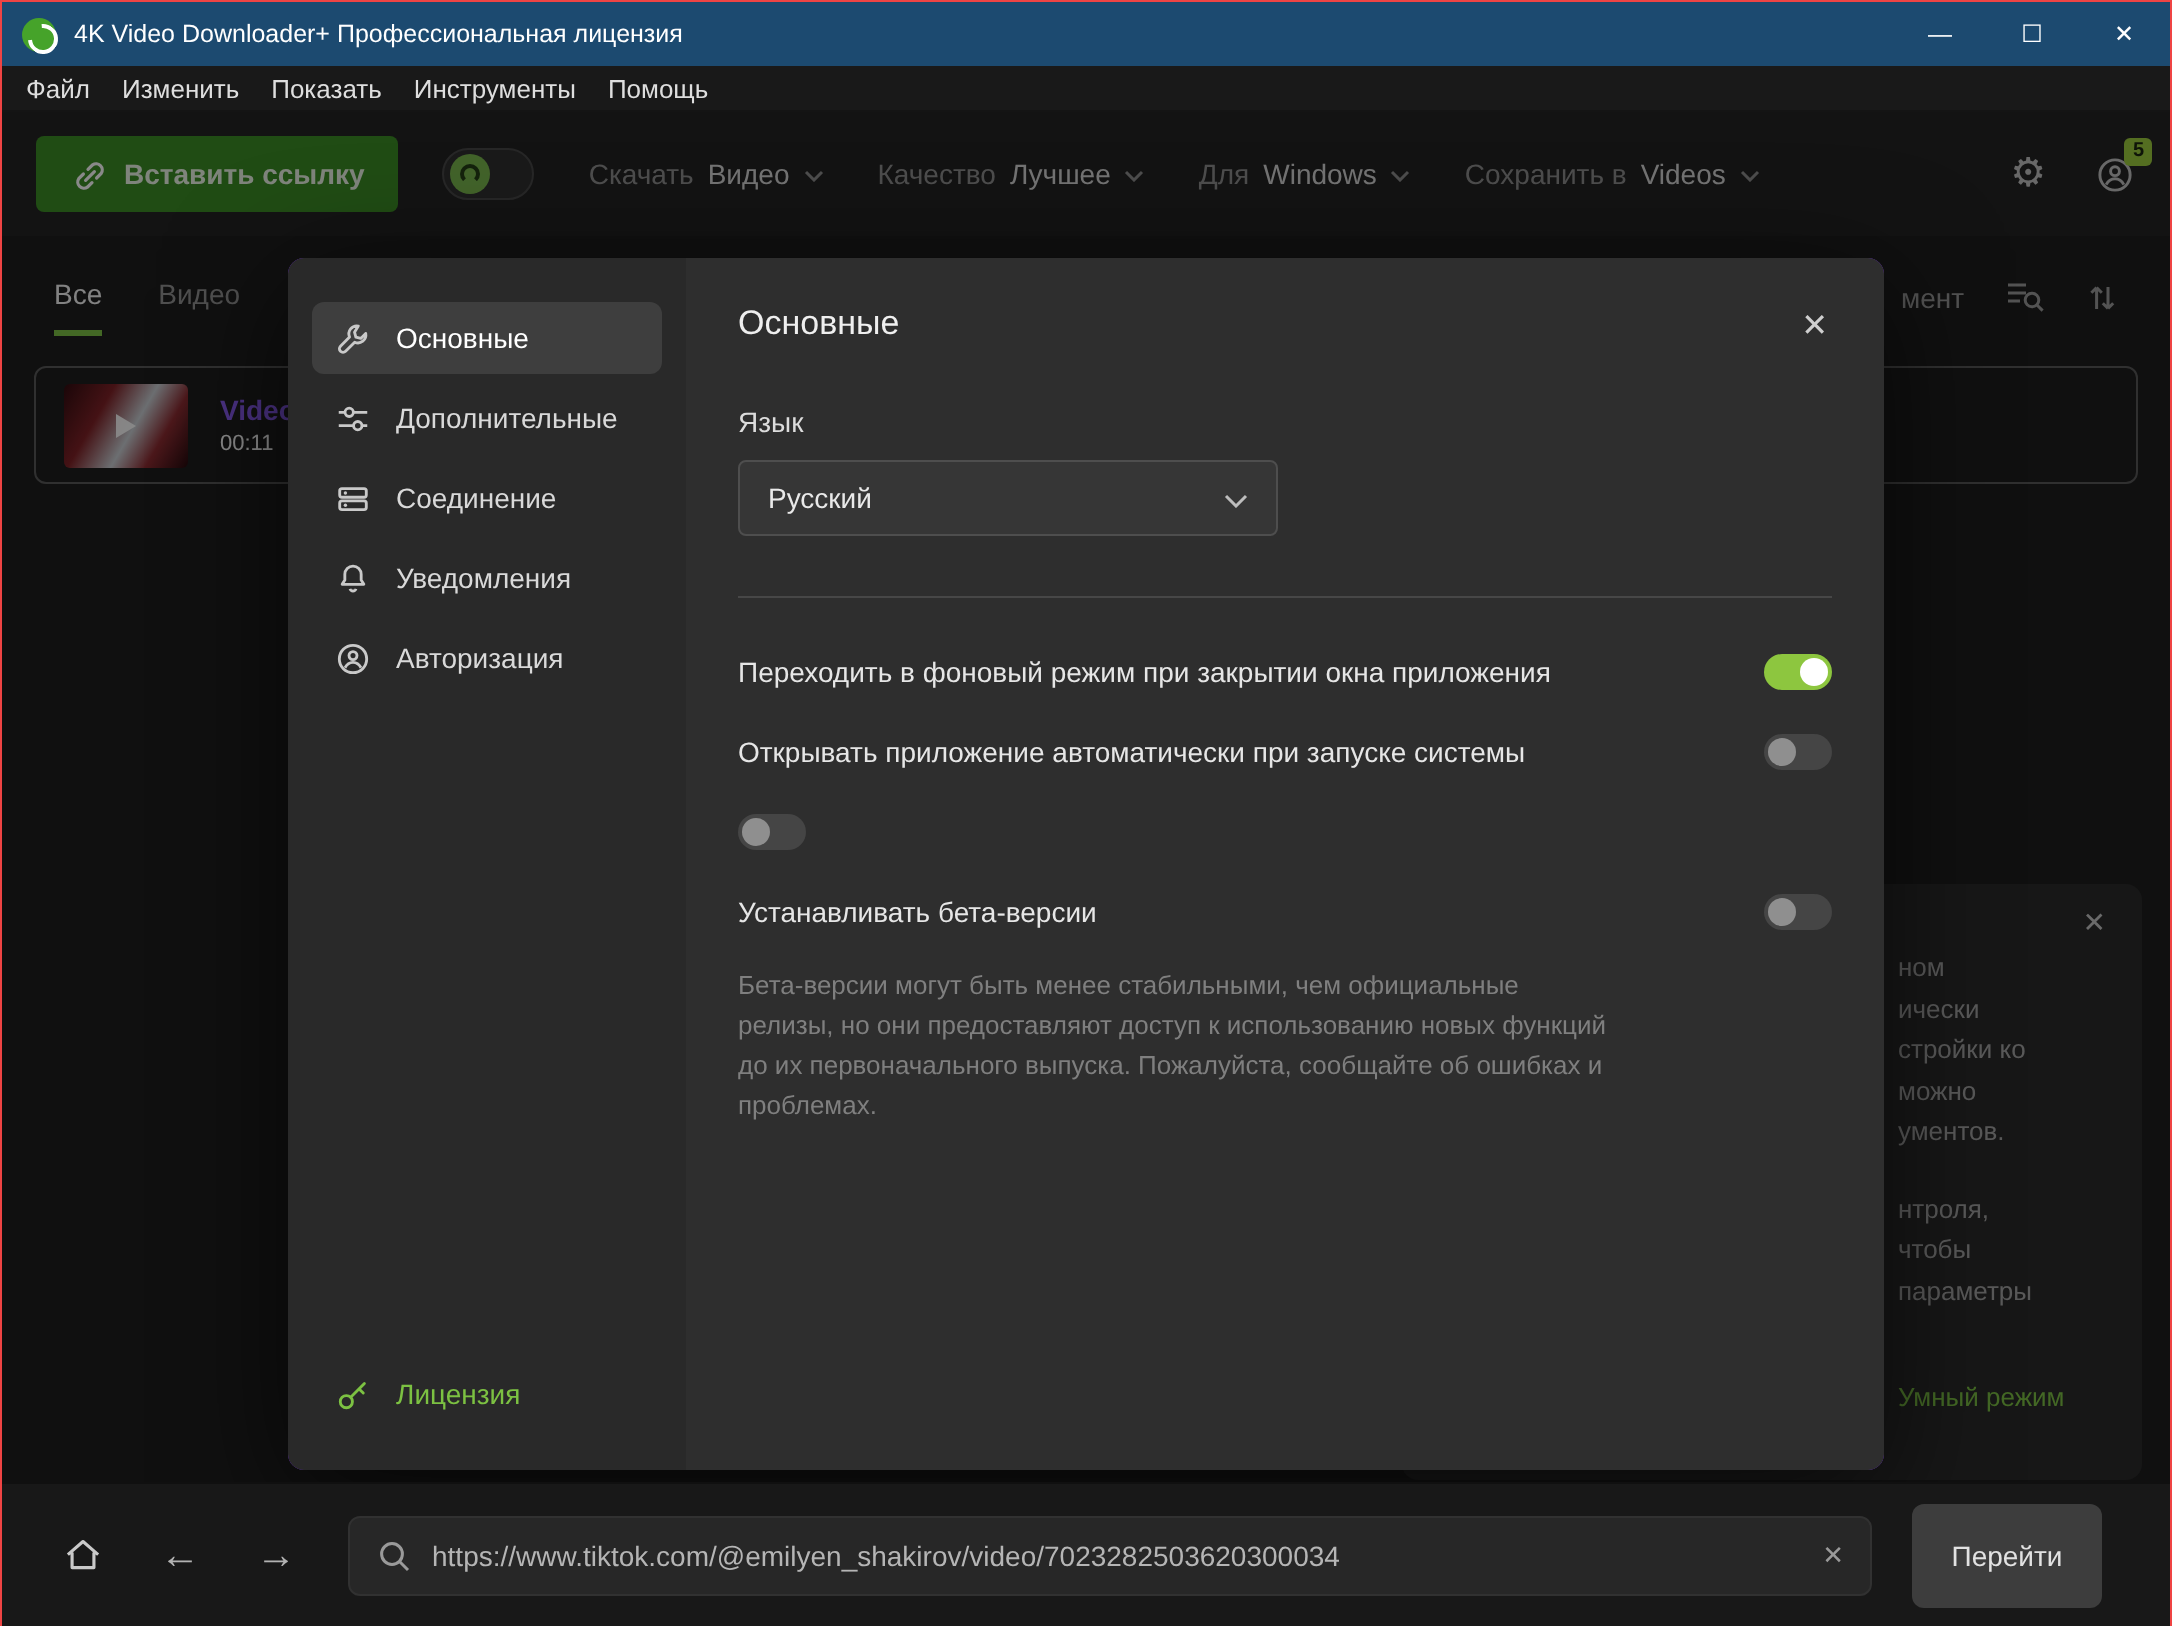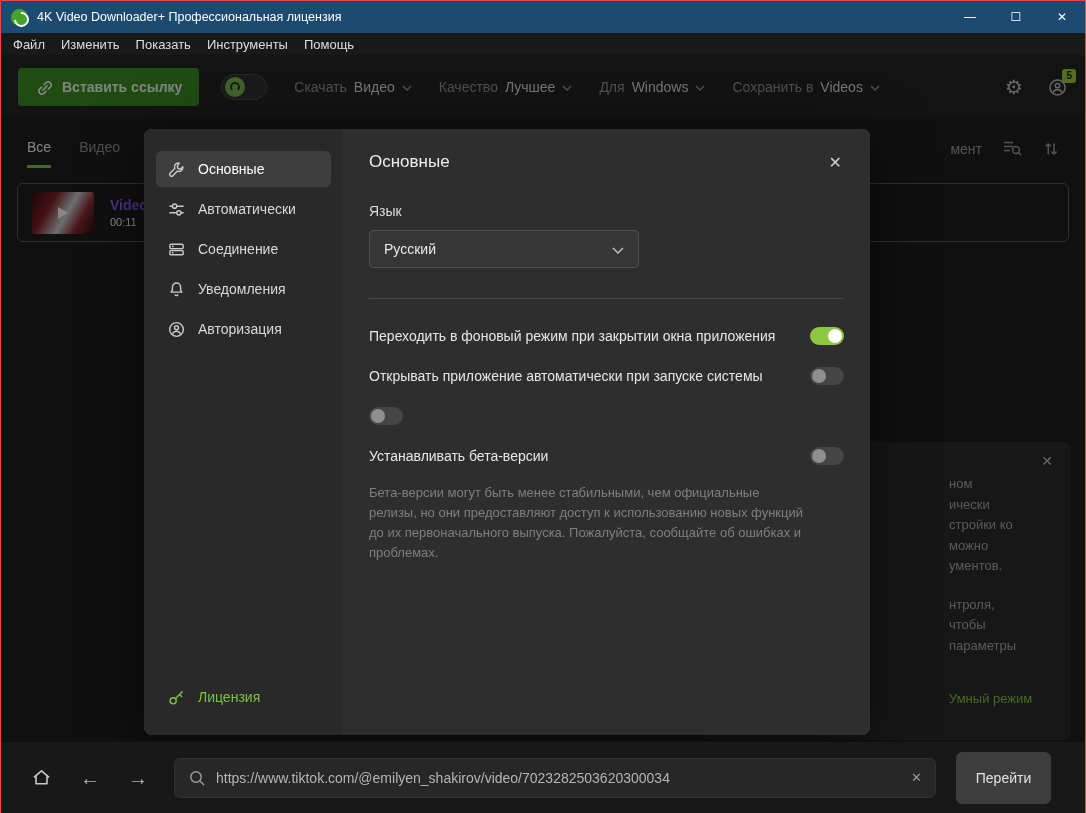--- a/index.html
+++ b/index.html
@@ -54,21 +54,21 @@
 
   
   .side-panel{position:absolute;left:700px;top:386px;width:370px;height:298px;background:#282828;border-radius:8px;}
   .sp-close{position:absolute;top:11px;right:18px;font-size:14px;color:#c4c4c4;}
   .sp-text{position:absolute;left:248px;top:32px;font-size:13px;line-height:20.5px;color:#a5a5a5;}
   .sp-gap1{height:18px;}
   .sp-gap2{height:33px;}
   .sp-link{color:var(--accent-green,#7cc142);}
 
   
-  .dialog{position:absolute;left:143px;top:73px;width:726px;height:606px;border-radius:8px;background:#6d28d9;
+  .dialog{position:absolute;left:143px;top:73px;width:798px;height:606px;border-radius:8px;background:#6d28d9;
     box-shadow:0 14px 60px rgba(0,0,0,.6);display:flex;z-index:10;overflow:hidden;}
   .dlg-sidebar{width:199px;background:#292929;padding:22px 12px 20px;display:flex;flex-direction:column;flex:0 0 auto;}
   .dlg-item{height:36px;margin-bottom:4px;border-radius:6px;display:flex;align-items:center;gap:12px;padding:0 11px;font-size:14px;color:#d9d9d9;}
   .dlg-item.active{background:#3e3e3e;color:#fff;}
   .dlg-item svg{flex:0 0 auto;color:#c9c9c9;}
   .dlg-license{margin-top:auto;margin-bottom:0;color:var(--accent-green,#7cc142);}
   .dlg-license svg{color:var(--accent-green,#7cc142);}
   .dlg-content{flex:1;padding:23px 26px;position:relative;background:#2e2e2e;}
   .dlg-title{font-size:17px;color:#efefef;font-weight:400;}
   .dlg-close{position:absolute;top:24px;right:28px;font-size:16px;color:#cfcfcf;}
@@ -226,21 +226,21 @@
               <path d="M12.8 3.2a4.2 4.2 0 0 0-4.6 5.8L3.4 13.8a1.9 1.9 0 0 0 2.7 2.7l4.8-4.8a4.2 4.2 0 0 0 5.8-4.6l-2.6 2.6-2.6-.7-.7-2.6z" fill="none" stroke="currentColor" stroke-width="1.5" stroke-linejoin="round"></path>
             </svg>
           <span>Основные</span>
         </div>
         <div class="dlg-item">
           <svg width="19" height="19" viewBox="0 0 20 20">
               <path d="M2.5 6.5h15M2.5 13.5h15" stroke="currentColor" stroke-width="1.5"></path>
               <circle cx="8" cy="6.5" r="2.2" fill="#292929" stroke="currentColor" stroke-width="1.5"></circle>
               <circle cx="12.5" cy="13.5" r="2.2" fill="#292929" stroke="currentColor" stroke-width="1.5"></circle>
             </svg>
-          <span>Автоматически</span>
+          <span>Дополнительные</span>
         </div>
         <div class="dlg-item">
           <svg width="19" height="19" viewBox="0 0 20 20">
               <rect x="3" y="4.5" width="14" height="4.6" rx="1.2" fill="none" stroke="currentColor" stroke-width="1.5"></rect>
               <rect x="3" y="11" width="14" height="4.6" rx="1.2" fill="none" stroke="currentColor" stroke-width="1.5"></rect>
               <circle cx="6" cy="6.8" r=".9" fill="currentColor"></circle>
               <circle cx="6" cy="13.3" r=".9" fill="currentColor"></circle>
             </svg>
           <span>Соединение</span>
         </div>

